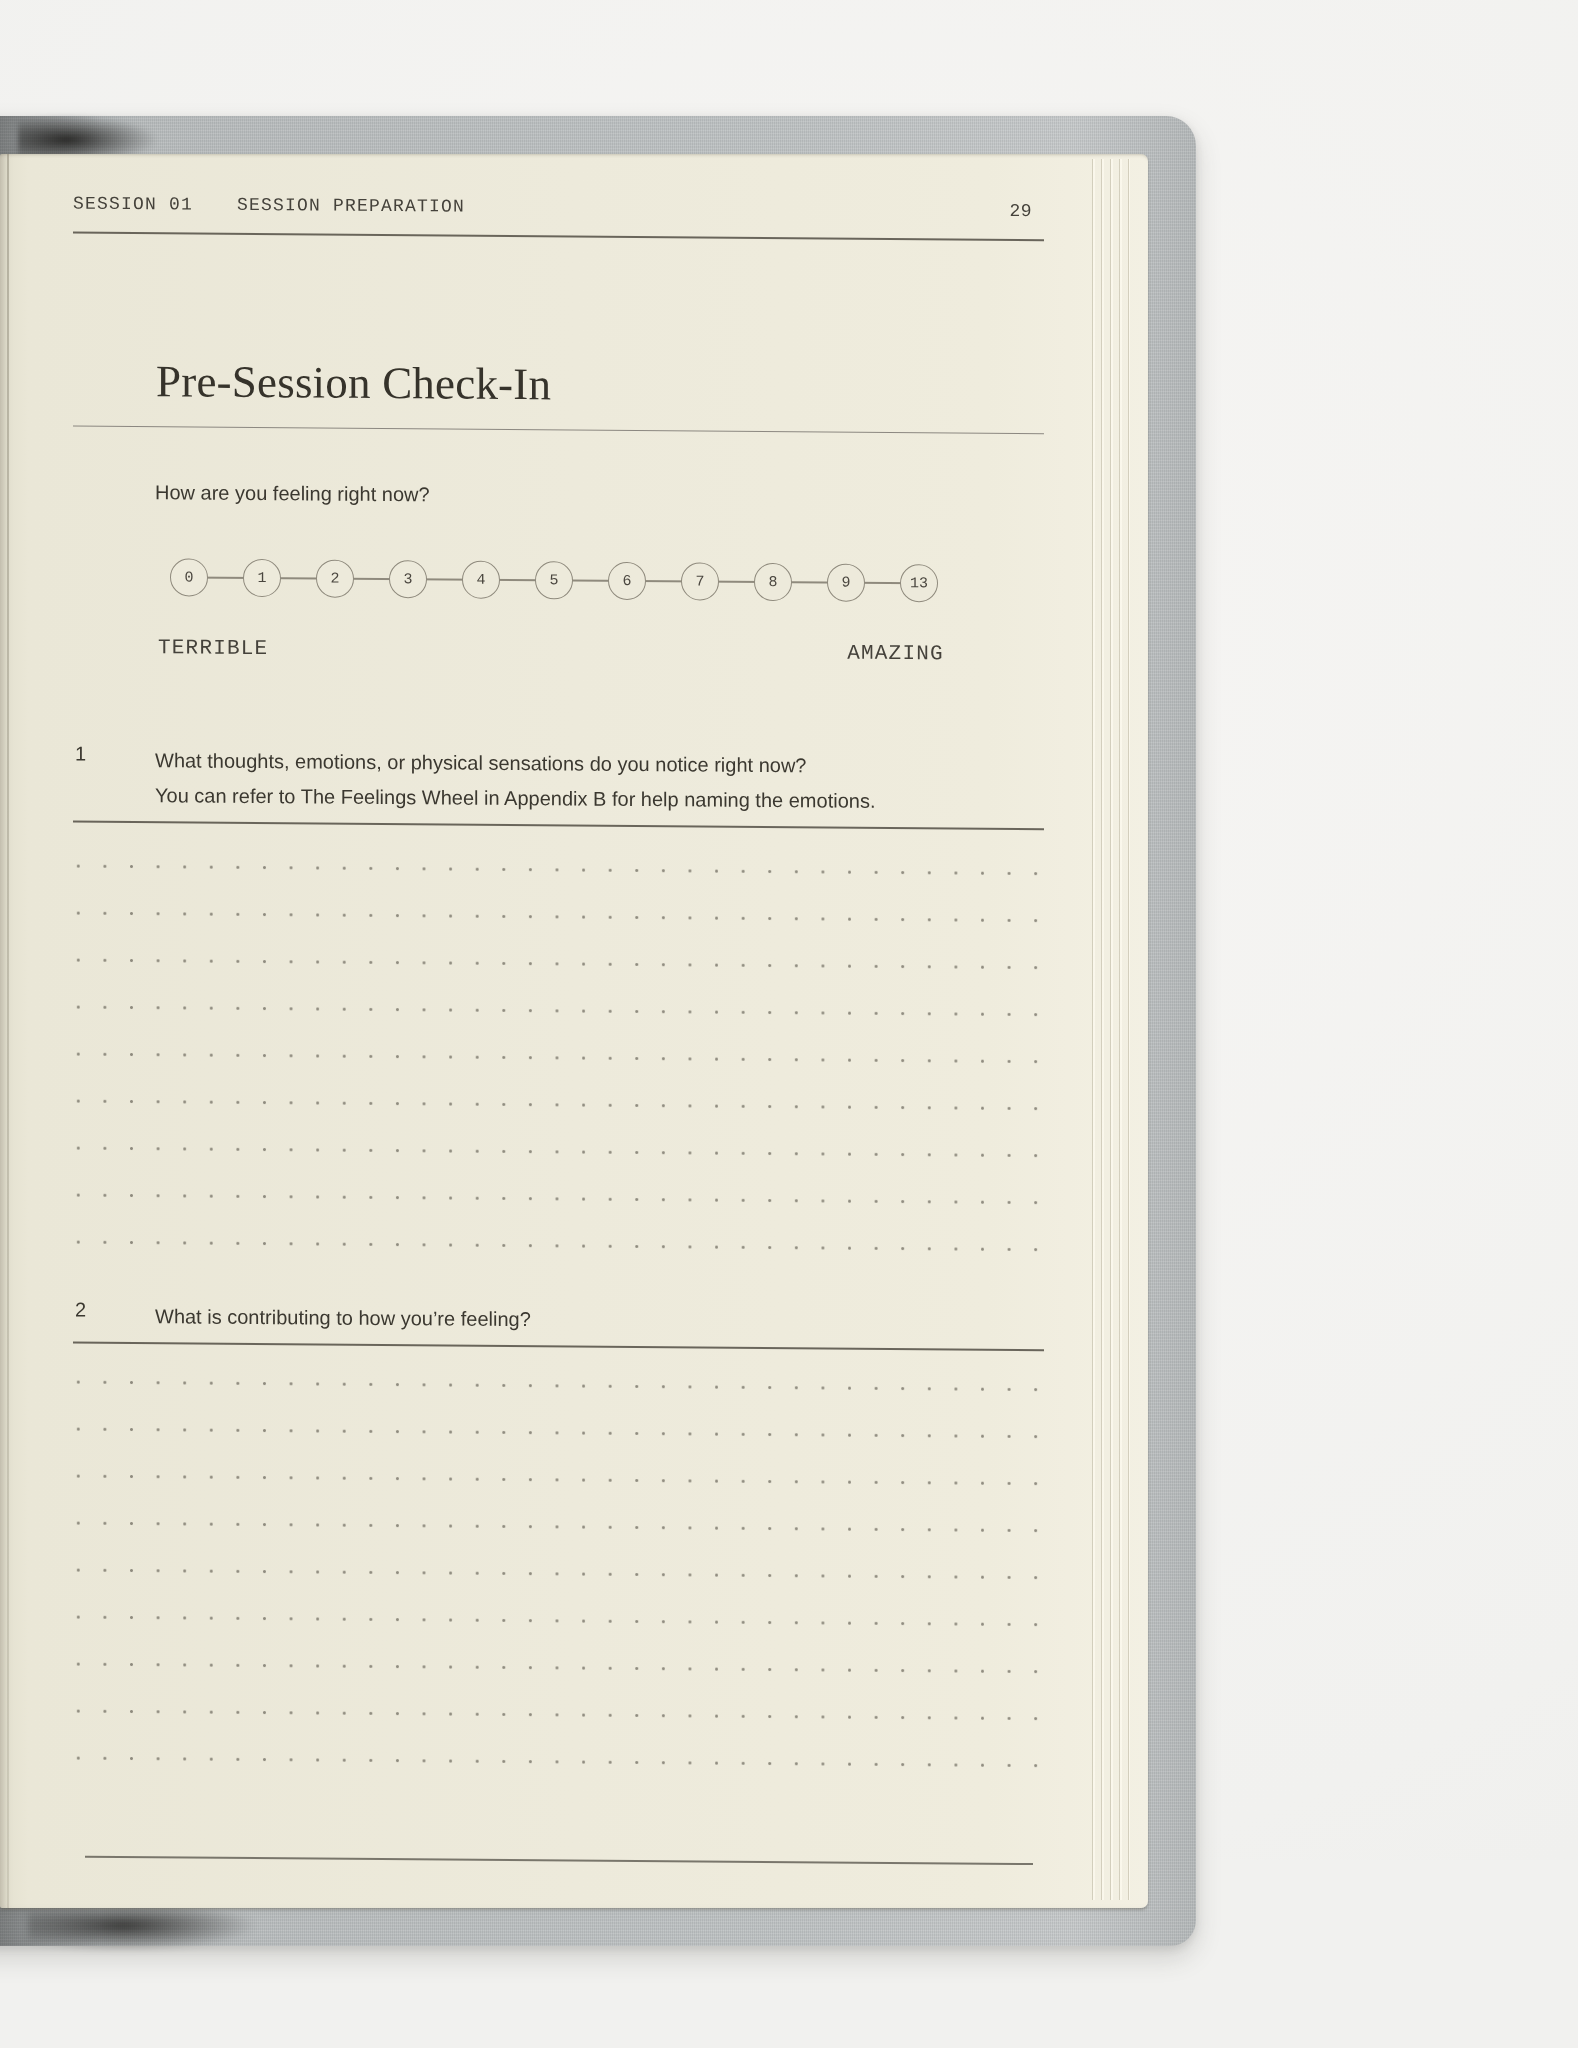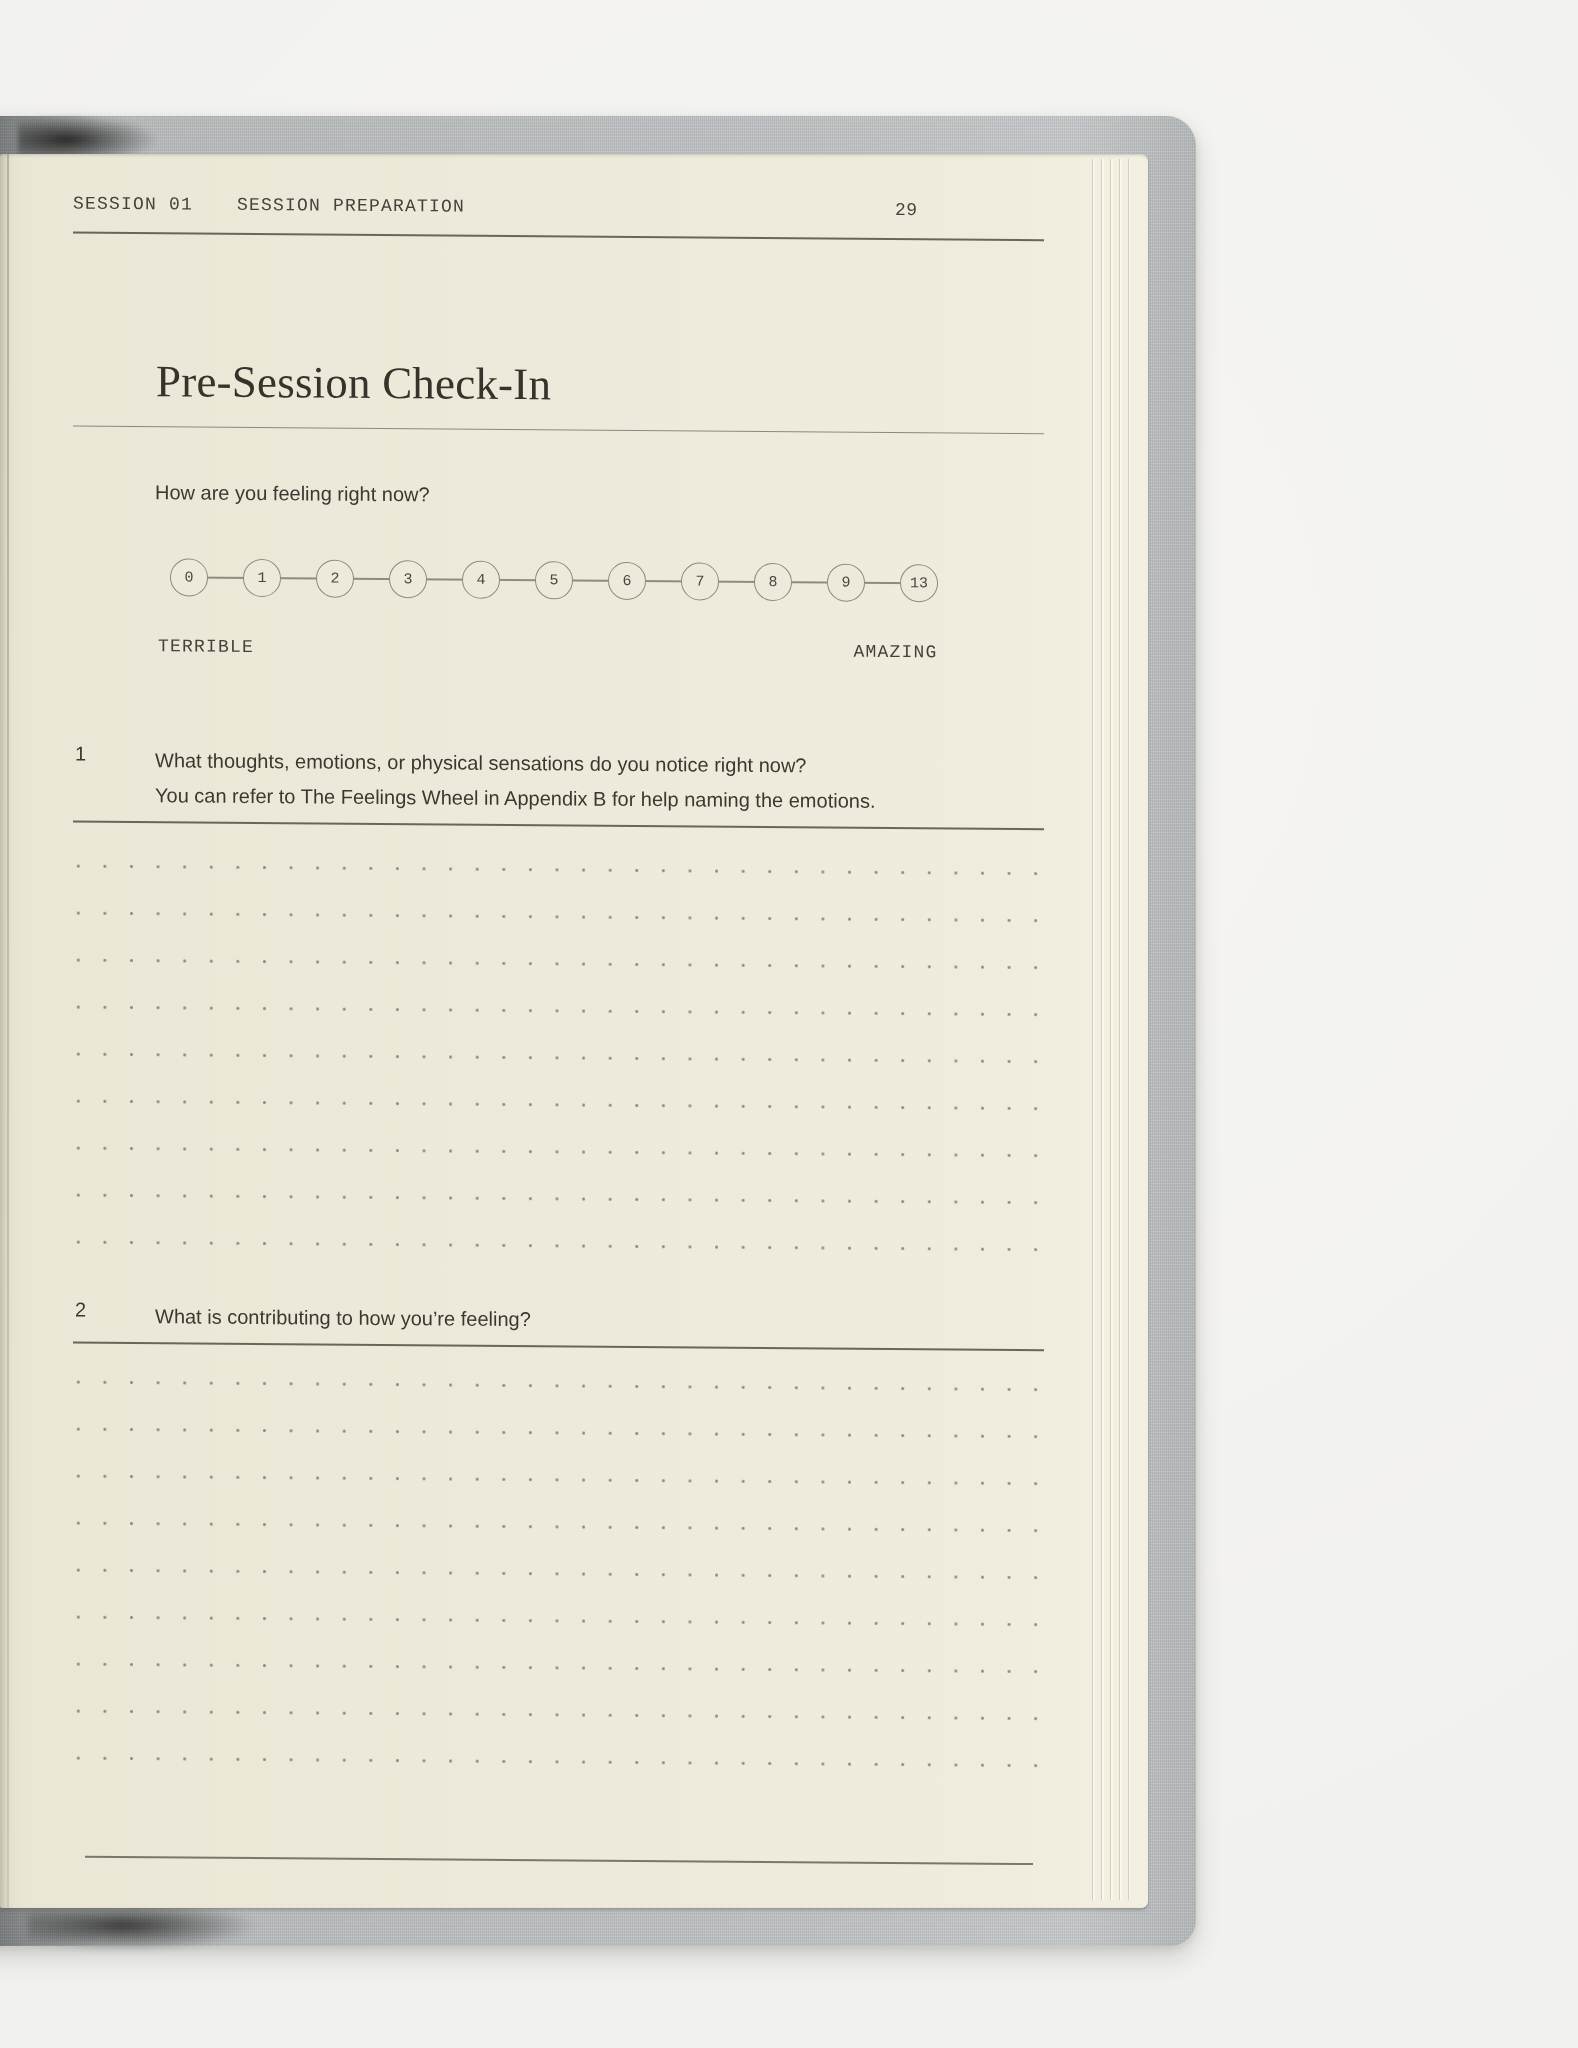--- a/index.html
+++ b/index.html
@@ -57,21 +57,21 @@
   }
   
   .content{position:absolute;inset:0;transform:skewY(0.45deg);transform-origin:0 0;color:var(--ink);}
   .abs{position:absolute;}
   .mono{font-family:"Liberation Mono","DejaVu Sans Mono",monospace;}
   .serif{font-family:"Liberation Serif","DejaVu Serif",serif;}
 
   .hdr{top:39px;font-size:18px;letter-spacing:1.2px;color:#45423b;}
   .hdr-session{left:73px;}
   .hdr-section{left:237px;}
-  .hdr-pagenum{left:895px;width:92px;letter-spacing:.5px;}
+  .hdr-pagenum{left:940px;width:92px;text-align:right;letter-spacing:.5px;}
   .rule{height:2px;background:var(--rule);opacity:.92;}
   .rule-1{left:73px;top:77px;width:971px;}
   .rule-title{left:73px;top:271px;width:971px;height:1.2px;background:#8b8780;}
   .rule-q{height:1.8px;}
   .rule-q1{left:73px;top:666px;width:971px;}
   .rule-q2{left:73px;top:1187px;width:971px;}
   .rule-bottom{left:85px;top:1701px;width:948px;background:#6f6b62;}
 
   .title{left:156px;top:200px;font-size:45px;line-height:52px;color:#36332b;letter-spacing:.2px;}
 
@@ -82,21 +82,21 @@
     content:'';position:absolute;left:19px;right:19px;top:18px;height:1.7px;
     background:var(--scale-stroke);
   }
   .scale-circle{
     position:relative;width:38px;height:38px;border-radius:50%;
     border:1.7px solid var(--scale-stroke);background:var(--paper);
     display:flex;align-items:center;justify-content:center;
     font-family:"Liberation Mono","DejaVu Sans Mono",monospace;
     font-size:15px;color:#4a463f;
   }
-  .scale-label{top:481px;font-size:18px;letter-spacing:1.2px;color:#45423b;}
+  .scale-label{top:481px;font-size:21px;letter-spacing:1.2px;color:#45423b;}
   .label-min{left:158px;}
   .label-max{left:838px;width:115px;text-align:center;}
 
   .q-number{left:75px;font-size:20px;color:#3b3830;}
   .q-text{left:155px;font-size:20px;line-height:35px;color:#3b3830;}
   .q1{top:588px;}
   .q2{top:1144px;}
 
   .dotgrid{
     left:65px;width:984px;

